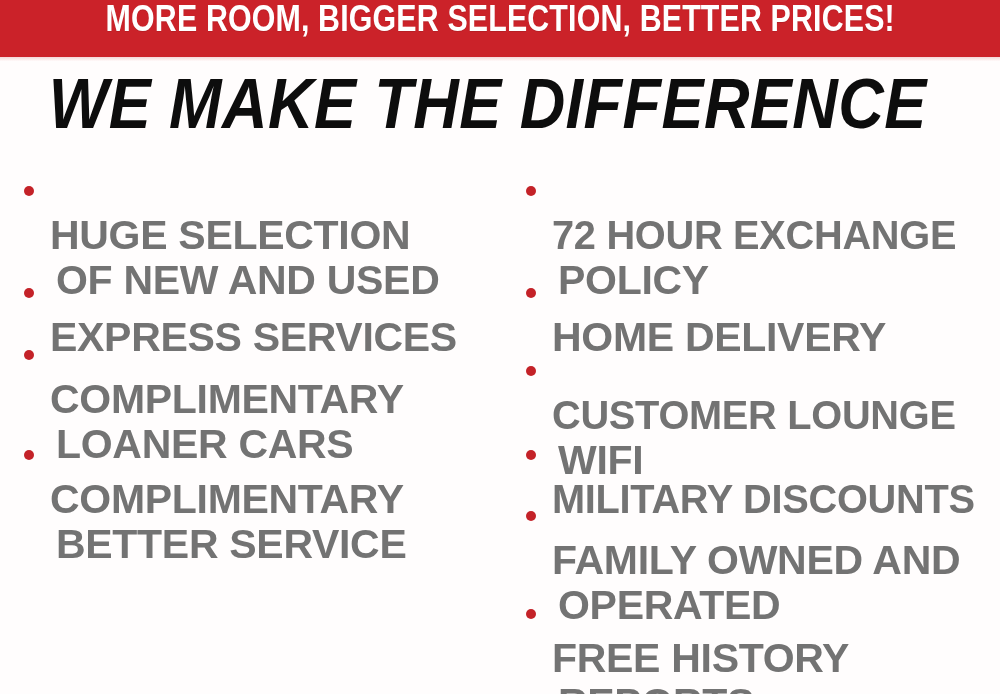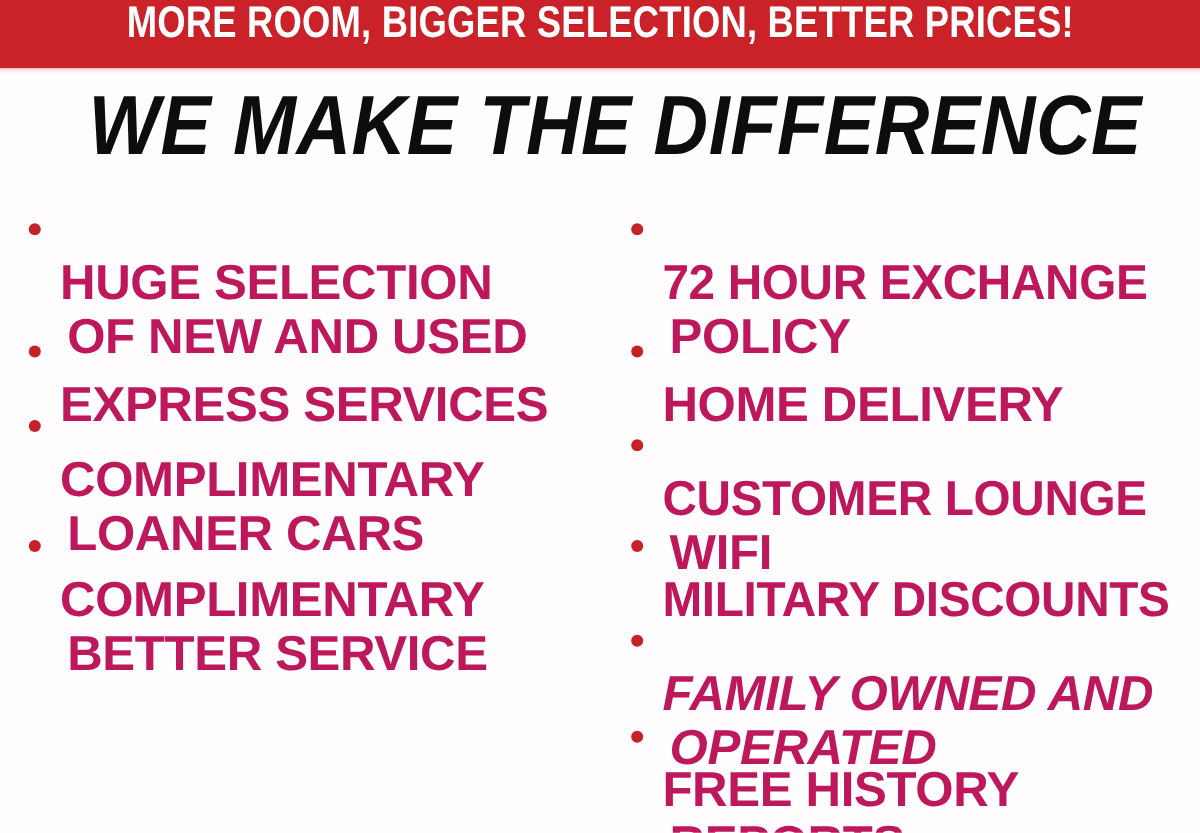--- a/index.html
+++ b/index.html
@@ -57,21 +57,21 @@
 
   
   .headline-wrap {
     position: absolute;
     left: 0;
     top: 68px;
     width: 1000px;
     height: 72px;
     display: flex;
     align-items: center;
-    justify-content: flex-end;
+    justify-content: flex-start;
   }
   .headline {
     color: #0d0d0d;
     font-family: "Liberation Sans Narrow", "Liberation Sans", sans-serif;
     font-weight: bold;
     font-style: italic;
     font-size: 70px;
     line-height: 70px;
     letter-spacing: 0.5px;
     transform: scaleX(0.90);
@@ -91,21 +91,21 @@
     position: absolute;
     top: 0;
     height: 534px;
   }
   .col-left  { left: 18px;  width: 480px; }
   .col-right { left: 520px; width: 480px; }
 
   .bullet-item {
     position: relative;
     padding-left: 32px;
-    color: #be185d;
+    color: #737373;
     font-family: "Liberation Sans", sans-serif;
     font-weight: bold;
     font-size: 41px;
     line-height: 45px;
     letter-spacing: -0.3px;
     white-space: pre-line;
   }
   .bullet-item::before {
     content: "";
     position: absolute;
@@ -125,21 +125,21 @@
   .col-left  .bullet-item:nth-child(1) { position:absolute; top: 8px;   }
   .col-left  .bullet-item:nth-child(2) { position:absolute; top: 110px; }
   .col-left  .bullet-item:nth-child(3) { position:absolute; top: 172px; }
   .col-left  .bullet-item:nth-child(4) { position:absolute; top: 272px; }
   .col-left  .bullet-item:nth-child(5) { position:absolute; top: 370px; }
 
   .col-right .bullet-item:nth-child(1) { position:absolute; top: 8px;   }
   .col-right .bullet-item:nth-child(2) { position:absolute; top: 110px; }
   .col-right .bullet-item:nth-child(3) { position:absolute; top: 188px; }
   .col-right .bullet-item:nth-child(4) { position:absolute; top: 272px; }
-  .col-right .bullet-item:nth-child(5) { position:absolute; top: 351px; font-style: italic; }
+  .col-right .bullet-item:nth-child(5) { position:absolute; top: 333px; }
   .col-right .bullet-item:nth-child(6) { position:absolute; top: 431px; }
 
   
   .squeeze { display:inline-block; transform: scaleX(0.97); transform-origin: left center; }
 </style>
 </head>
 <body>
 
 <div id="poster">
 

